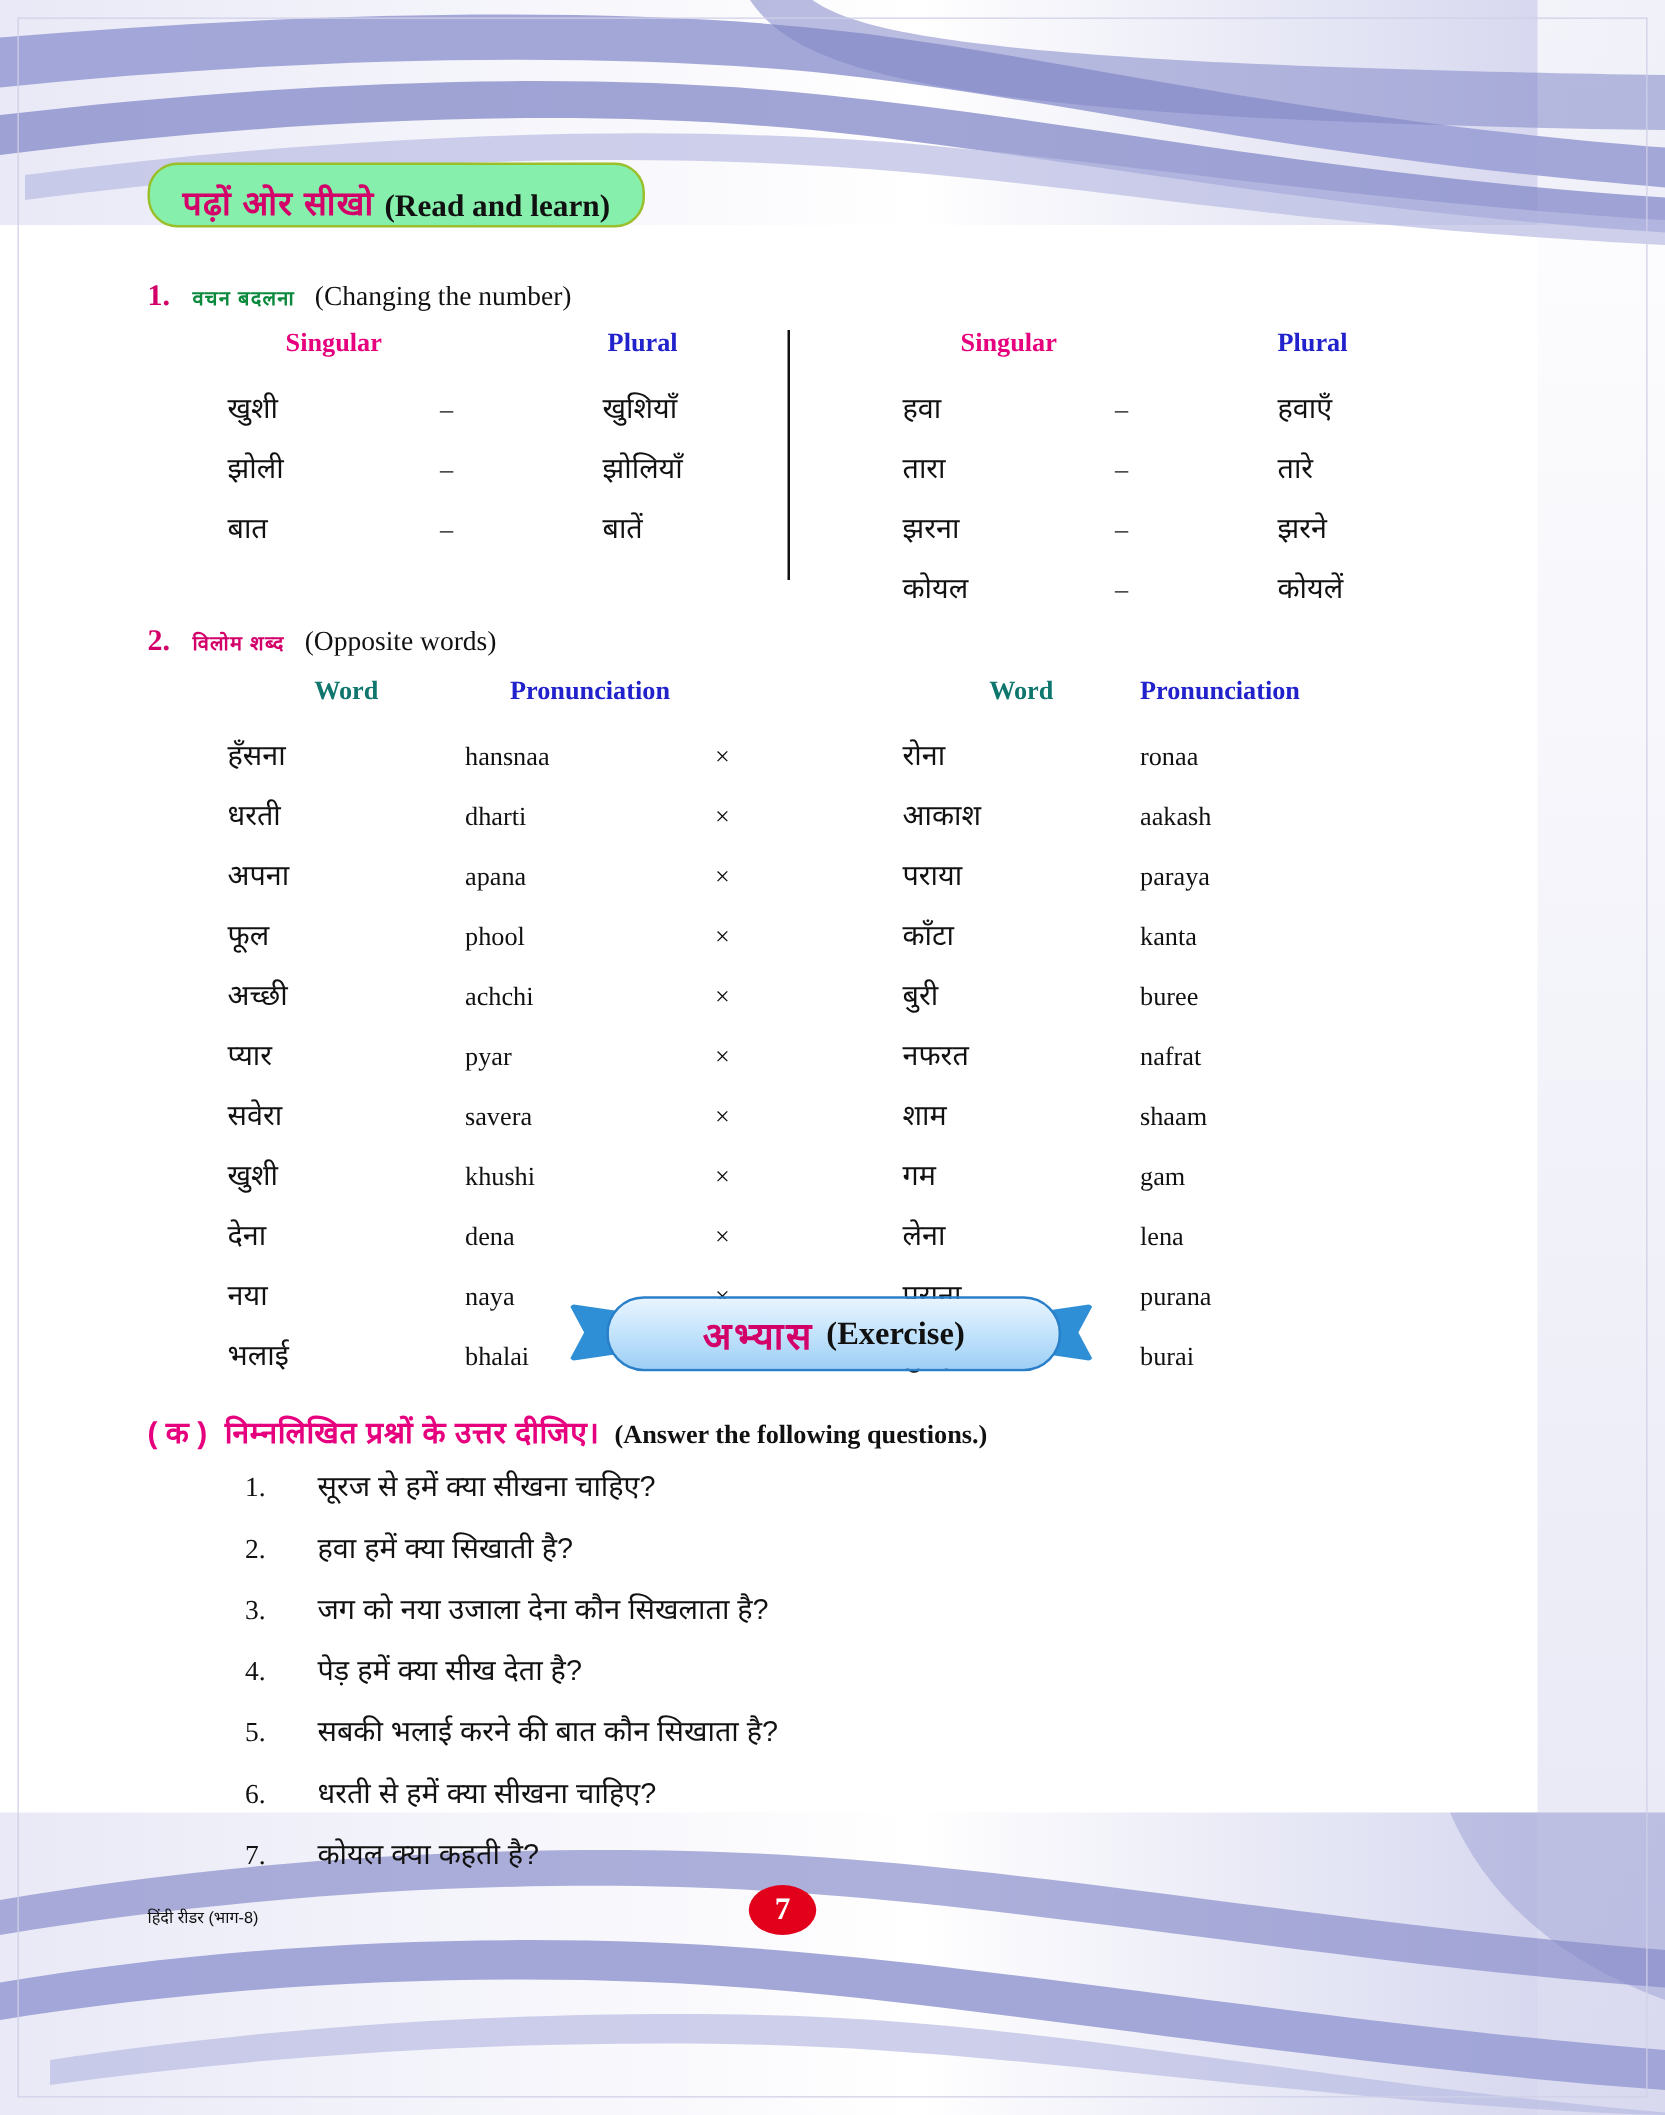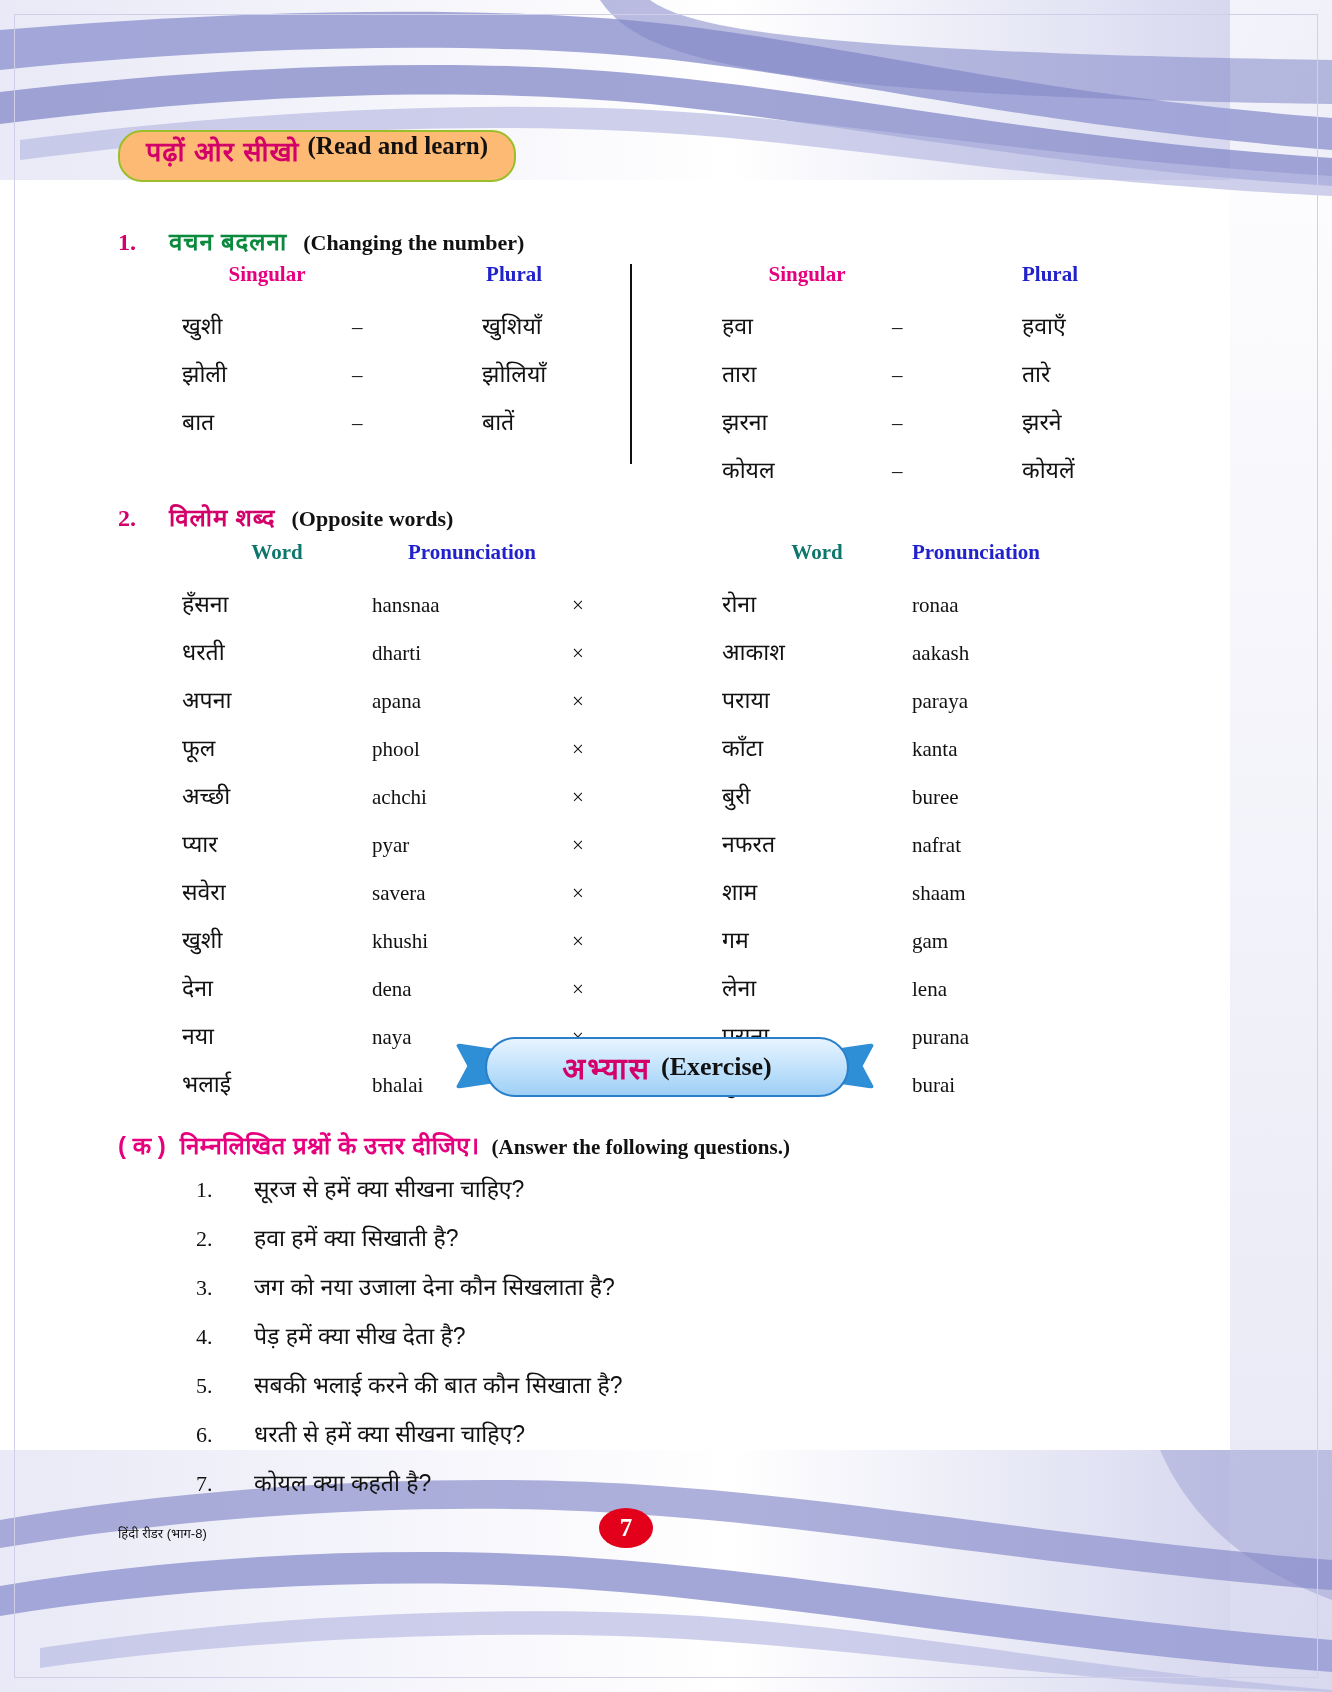--- a/index.html
+++ b/index.html
@@ -29,23 +29,23 @@
     box-sizing: border-box;
   }
 
   
   .banner {
     position: absolute;
     left: 118px;
     top: 130px;
     height: 48px;
     display: flex;
-    align-items: flex-start;
+    align-items: flex-end;
     padding: 0 26px;
-    background: #fdba74;
+    background: #86efac;
     border: 2px solid #9bbf2a;
     border-radius: 24px;
     white-space: nowrap;
   }
   .banner .hi {
     font-family: "Liberation Sans", sans-serif;
     font-weight: bold;
     font-size: 27px;
     color: #d4006a;
     letter-spacing: 1px;
@@ -62,31 +62,31 @@
     position: absolute;
     white-space: nowrap;
   }
   .sec-num {
     color: #d4006a;
     font-weight: bold;
     font-size: 24px;
     font-family: "Liberation Serif", serif;
   }
   .sec-hi {
-    font-family: Liberation Serif, serif;
-    font-weight: bold;
-    font-size: 24px;
+    font-family: Liberation Sans, sans-serif;
+    font-weight: bold;
+    font-size: 16px;
     letter-spacing: 1px;
-    margin-left: 29px;
+    margin-left: 14px;
   }
   .sec-hi.green { color: #0b8a3d; }
   .sec-hi.pink  { color: #d4006a; }
   .sec-en {
     font-size: 22px;
-    font-weight: bold;
+    font-weight: normal;
     color: #111;
     margin-left: 12px;
   }
 
   
   .tbl {
     position: absolute;
     border-collapse: collapse;
   }
   .tbl th {

